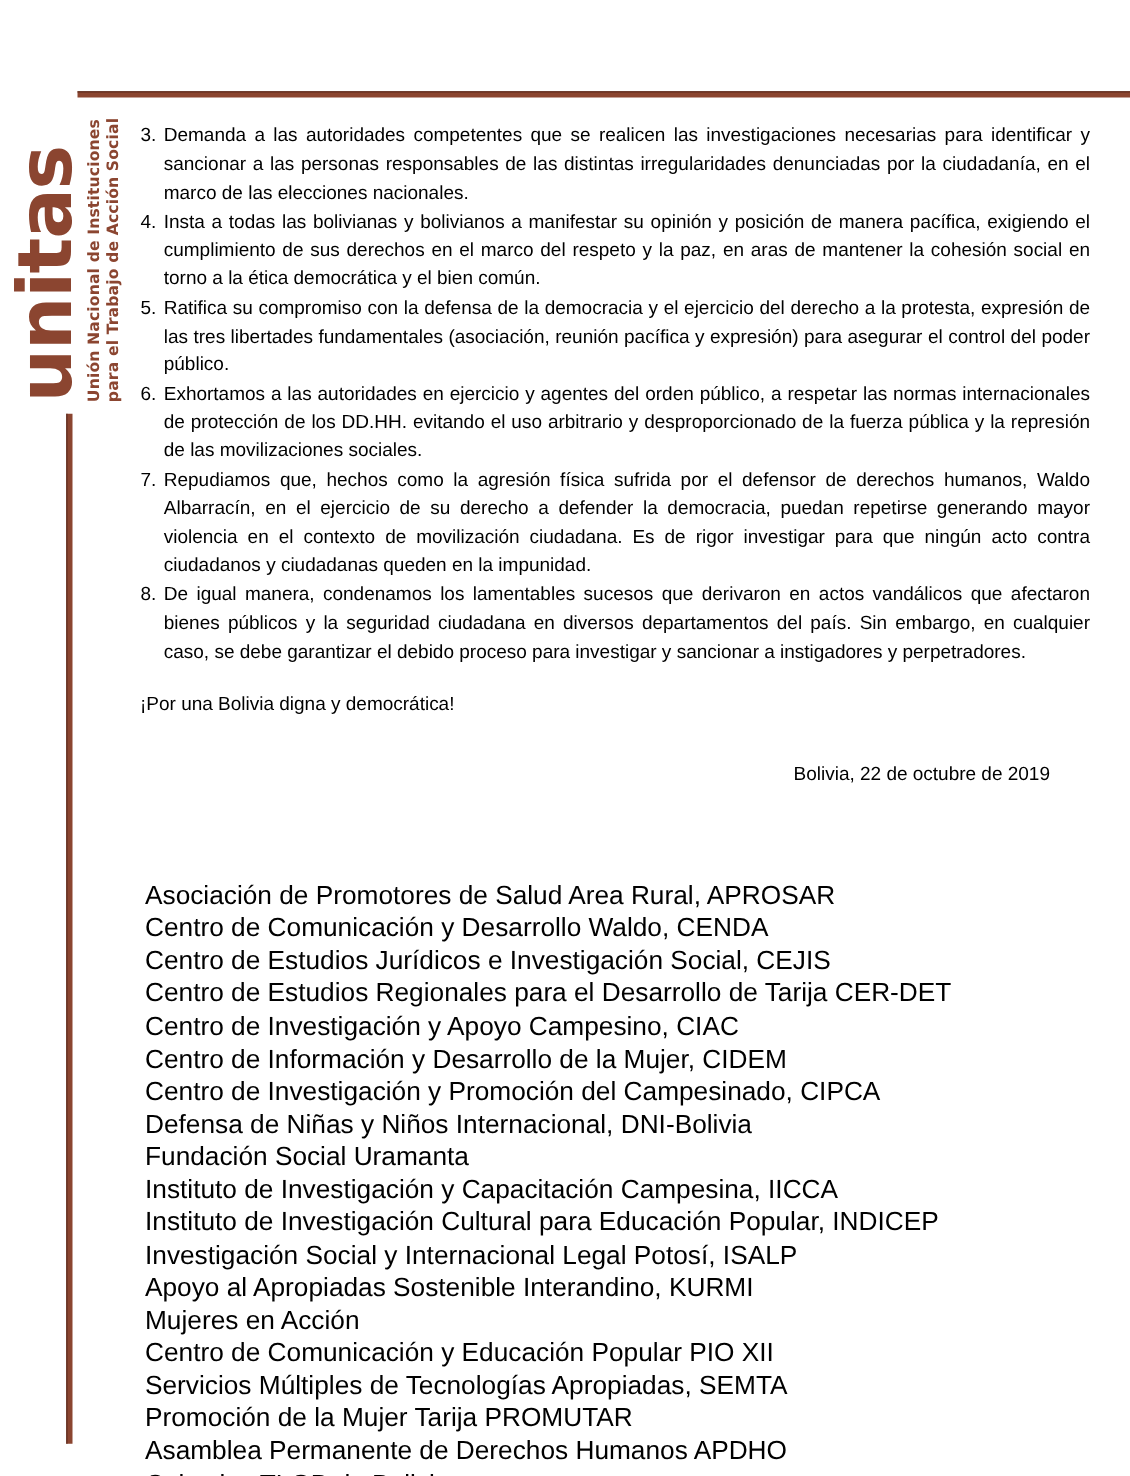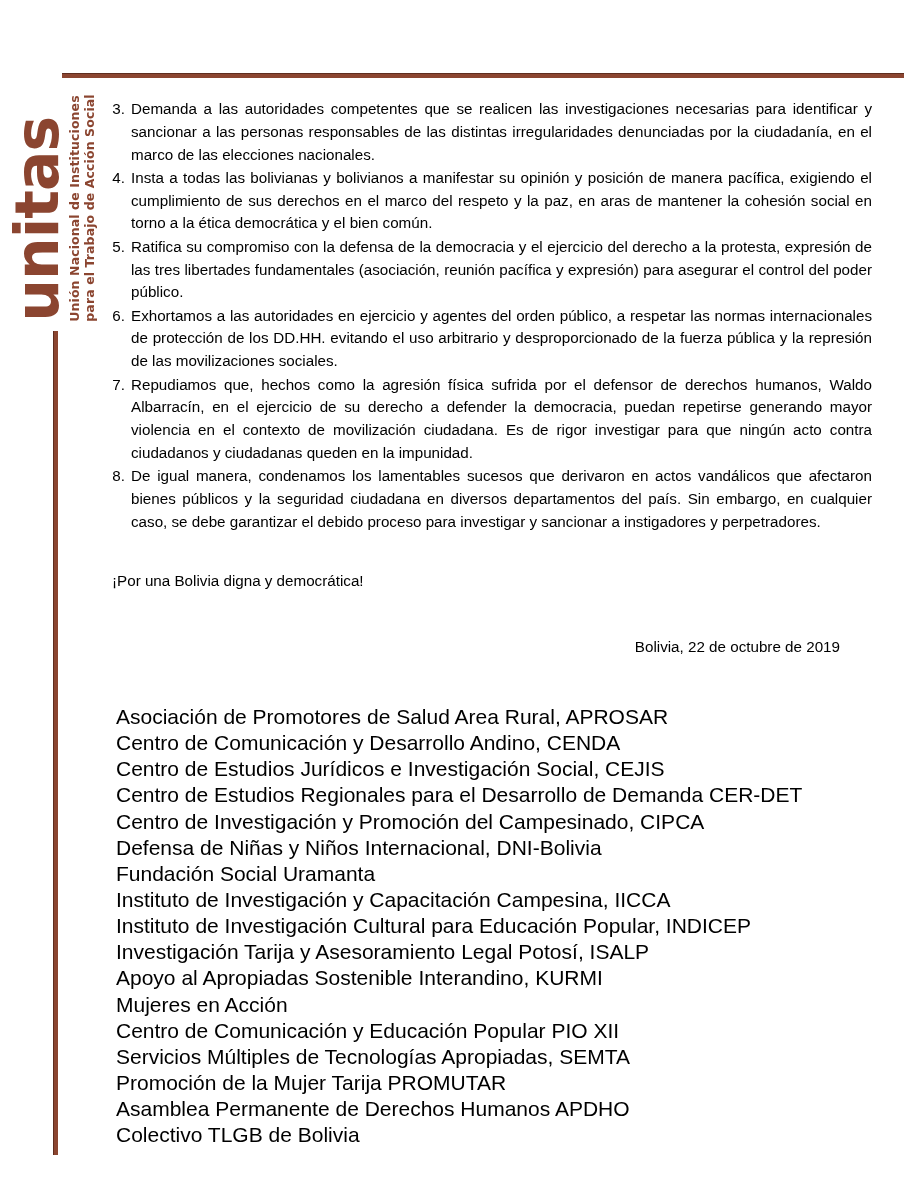--- a/index.html
+++ b/index.html
@@ -102,28 +102,28 @@
   }
   ol.demands > li .num {
     position: absolute;
     left: 0;
     top: 0;
     width: 21px;
     text-align: right;
   }
 
   .slogan {
-    margin-top: 36px;
+    margin-top: 19px;
     padding-left: 8px;
     font-size: 15.2px;
     line-height: 1.5;
   }
 
   .dateline {
-    margin-top: 46px;
+    margin-top: 36px;
     text-align: right;
     padding-right: 32px;
     font-size: 15.2px;
   }
 
   .signatories {
     position: absolute;
     left: 116px;
     top: 704px;
     width: 740px;
@@ -160,29 +160,31 @@
         <li><span class="num">8.</span><span>De igual manera, condenamos los lamentables sucesos que derivaron en actos vandálicos que afectaron bienes públicos y la seguridad ciudadana en diversos departamentos del país. Sin embargo, en cualquier caso, se debe garantizar el debido proceso para investigar y sancionar a instigadores y perpetradores.</span></li>
       </ol>
 
     <div class="slogan">¡Por una Bolivia digna y democrática!</div>
 
     <div class="dateline">Bolivia, 22 de octubre de 2019</div>
   </div>
 
   <div class="signatories">
       <div class="org">Asociación de Promotores de Salud Area Rural, APROSAR</div>
-      <div class="org">Centro de Comunicación y Desarrollo Andino, CENDA</div>
+      <div class="org">Centro de Comunicación y Desarrollo Waldo, CENDA</div>
       <div class="org">Centro de Estudios Jurídicos e Investigación Social, CEJIS</div>
-      <div class="org">Centro de Estudios Regionales para el Desarrollo de Demanda CER-DET</div>
+      <div class="org">Centro de Estudios Regionales para el Desarrollo de Tarija CER-DET</div>
+      <div class="org">Centro de Investigación y Apoyo Campesino, CIAC</div>
+      <div class="org">Centro de Información y Desarrollo de la Mujer, CIDEM</div>
       <div class="org">Centro de Investigación y Promoción del Campesinado, CIPCA</div>
       <div class="org">Defensa de Niñas y Niños Internacional, DNI-Bolivia</div>
       <div class="org">Fundación Social Uramanta</div>
       <div class="org">Instituto de Investigación y Capacitación Campesina, IICCA</div>
       <div class="org">Instituto de Investigación Cultural para Educación Popular, INDICEP</div>
-      <div class="org">Investigación Tarija y Asesoramiento Legal Potosí, ISALP</div>
+      <div class="org">Investigación Social y Internacional Legal Potosí, ISALP</div>
       <div class="org">Apoyo al Apropiadas Sostenible Interandino, KURMI</div>
       <div class="org">Mujeres en Acción</div>
       <div class="org">Centro de Comunicación y Educación Popular PIO XII</div>
       <div class="org">Servicios Múltiples de Tecnologías Apropiadas, SEMTA</div>
       <div class="org">Promoción de la Mujer Tarija PROMUTAR</div>
       <div class="org">Asamblea Permanente de Derechos Humanos APDHO</div>
       <div class="org">Colectivo TLGB de Bolivia</div>
     </div>
 
 </div>

